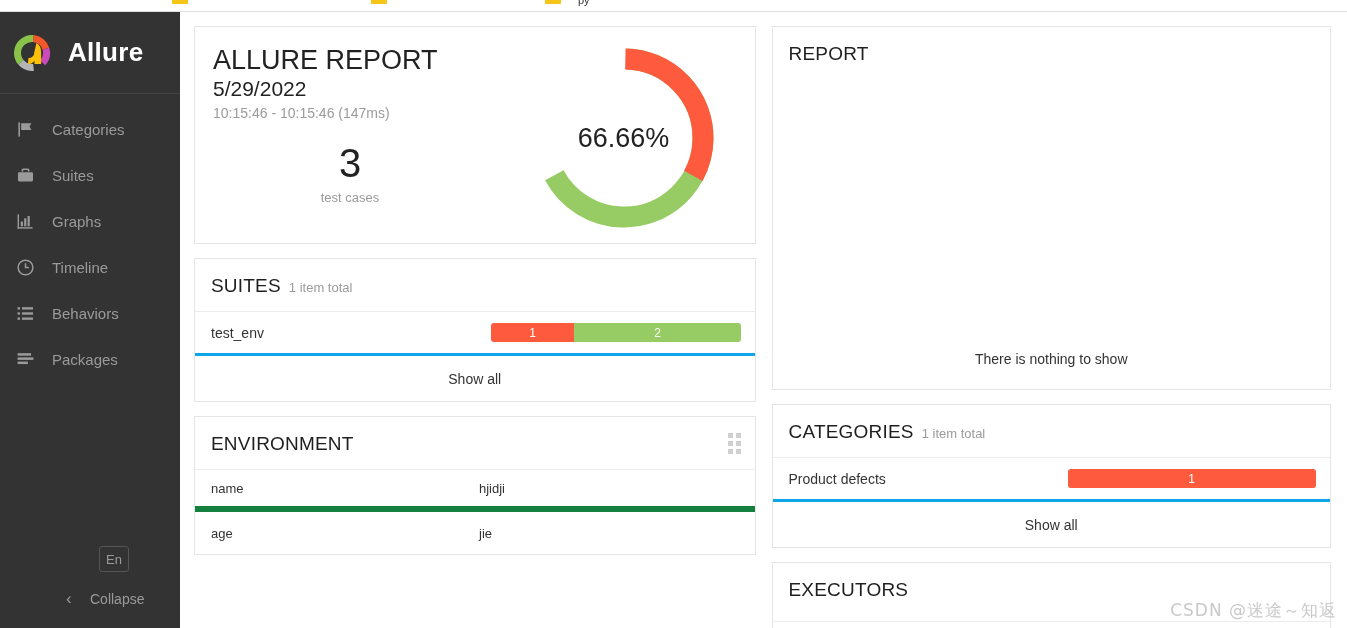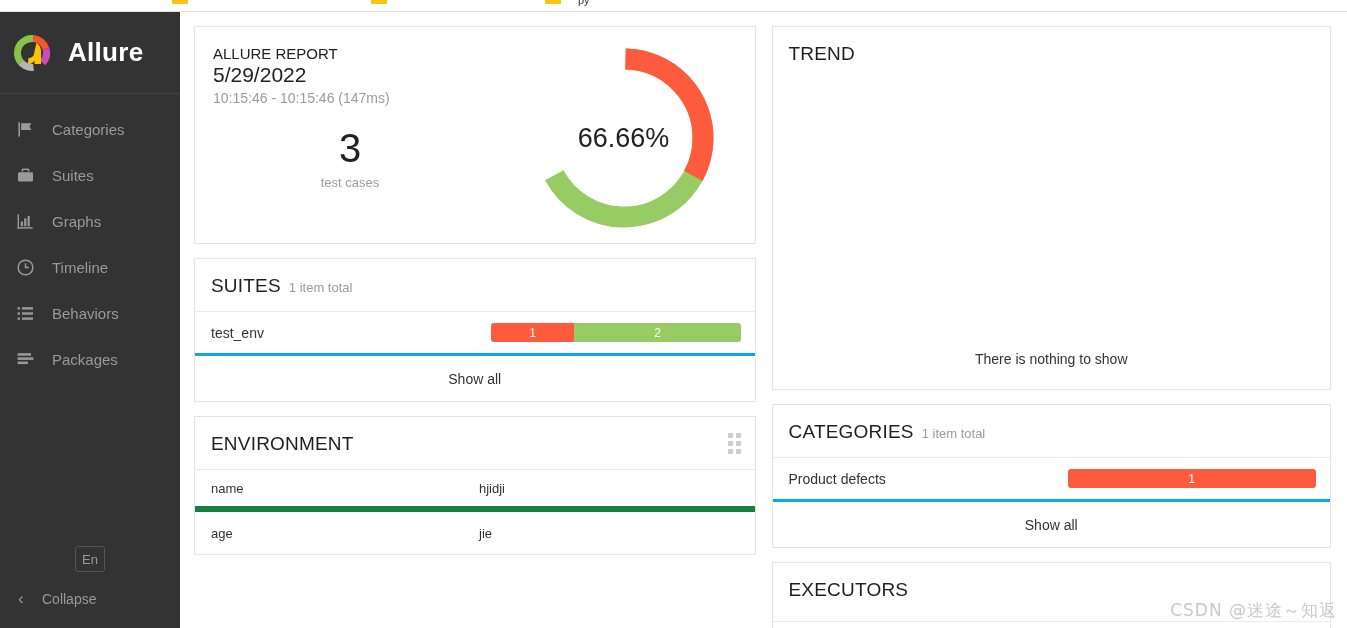--- a/index.html
+++ b/index.html
@@ -48,21 +48,21 @@
     width: 26px; flex: 0 0 26px; display: flex; align-items: center; justify-content: flex-start;
   }
   .nav-item .lbl { margin-left: 10px; }
   .nav-item.active { color: #ffffff; }
   .nav-item.active .ico svg { fill: #ffffff; }
   .nav-item.active::after {
     content: ""; position: absolute; right: 0; top: 4px; width: 5px; height: 38px;
     background: #4fa3e3;
   }
   .sidebar-bottom {
-    position: absolute; bottom: 16px; left: 0; width: 180px;
+    position: absolute; bottom: 16px; left: 0; width: 180px; padding-left: 48px;
   }
   .lang-btn {
     width: 30px; height: 26px; margin: 0 auto 14px auto;
     border: 1px solid #555; border-radius: 3px; color: #9a9a9a;
     font-size: 13px; display: flex; align-items: center; justify-content: center;
     cursor: pointer;
   }
   .collapse-row {
     display: flex; align-items: center; padding-left: 18px; color: #9a9a9a;
     font-size: 14px; cursor: pointer; height: 26px;
@@ -88,21 +88,21 @@
   .drag-handle {
     position: absolute; right: 14px; top: 16px;
     display: grid; grid-template-columns: repeat(2, 5px); grid-auto-rows: 5px;
     gap: 3px; cursor: grab;
   }
   .drag-handle i { display: block; width: 5px; height: 5px; background: #cfcfcf; }
 
   
   .summary { position: relative; height: 218px; display: flex; }
   .summary-left { padding: 18px 0 0 18px; width: 300px; }
-  .sum-title { font-size: 15px; color: #222; line-height: 1.18; }
+  .sum-title { font-size: 27px; color: #222; line-height: 1.18; }
   .sum-date { font-size: 21px; color: #222; line-height: 1.18; }
   .sum-time { font-size: 14px; color: #9b9b9b; margin-top: 3px; }
   .sum-count { text-align: center; margin-top: 22px; margin-left: -8px; }
   .sum-num { font-size: 40px; color: #222; line-height: 1; }
   .sum-num-label { font-size: 13px; color: #9b9b9b; margin-top: 7px; }
   .donut { position: absolute; right: 36px; top: 16px; width: 190px; height: 190px; }
   .donut-label {
     position: absolute; inset: 0; display: flex; align-items: center; justify-content: center;
     font-size: 27px; color: #222;
   }
@@ -310,21 +310,21 @@
           </div>
         </section>
 
 
       </div>
 
       <div class="col col-right">
 
         <section class="card">
           <div class="card-head">
-            <span class="card-title">TREND</span>
+            <span class="card-title">REPORT</span>
           </div>
           <div class="trend-body">
             <div class="trend-empty">There is nothing to show</div>
           </div>
         </section>
 
         <section class="card">
           <div class="card-head bordered">
             <span class="card-title">CATEGORIES</span>
             <span class="card-sub">1 item total</span>

